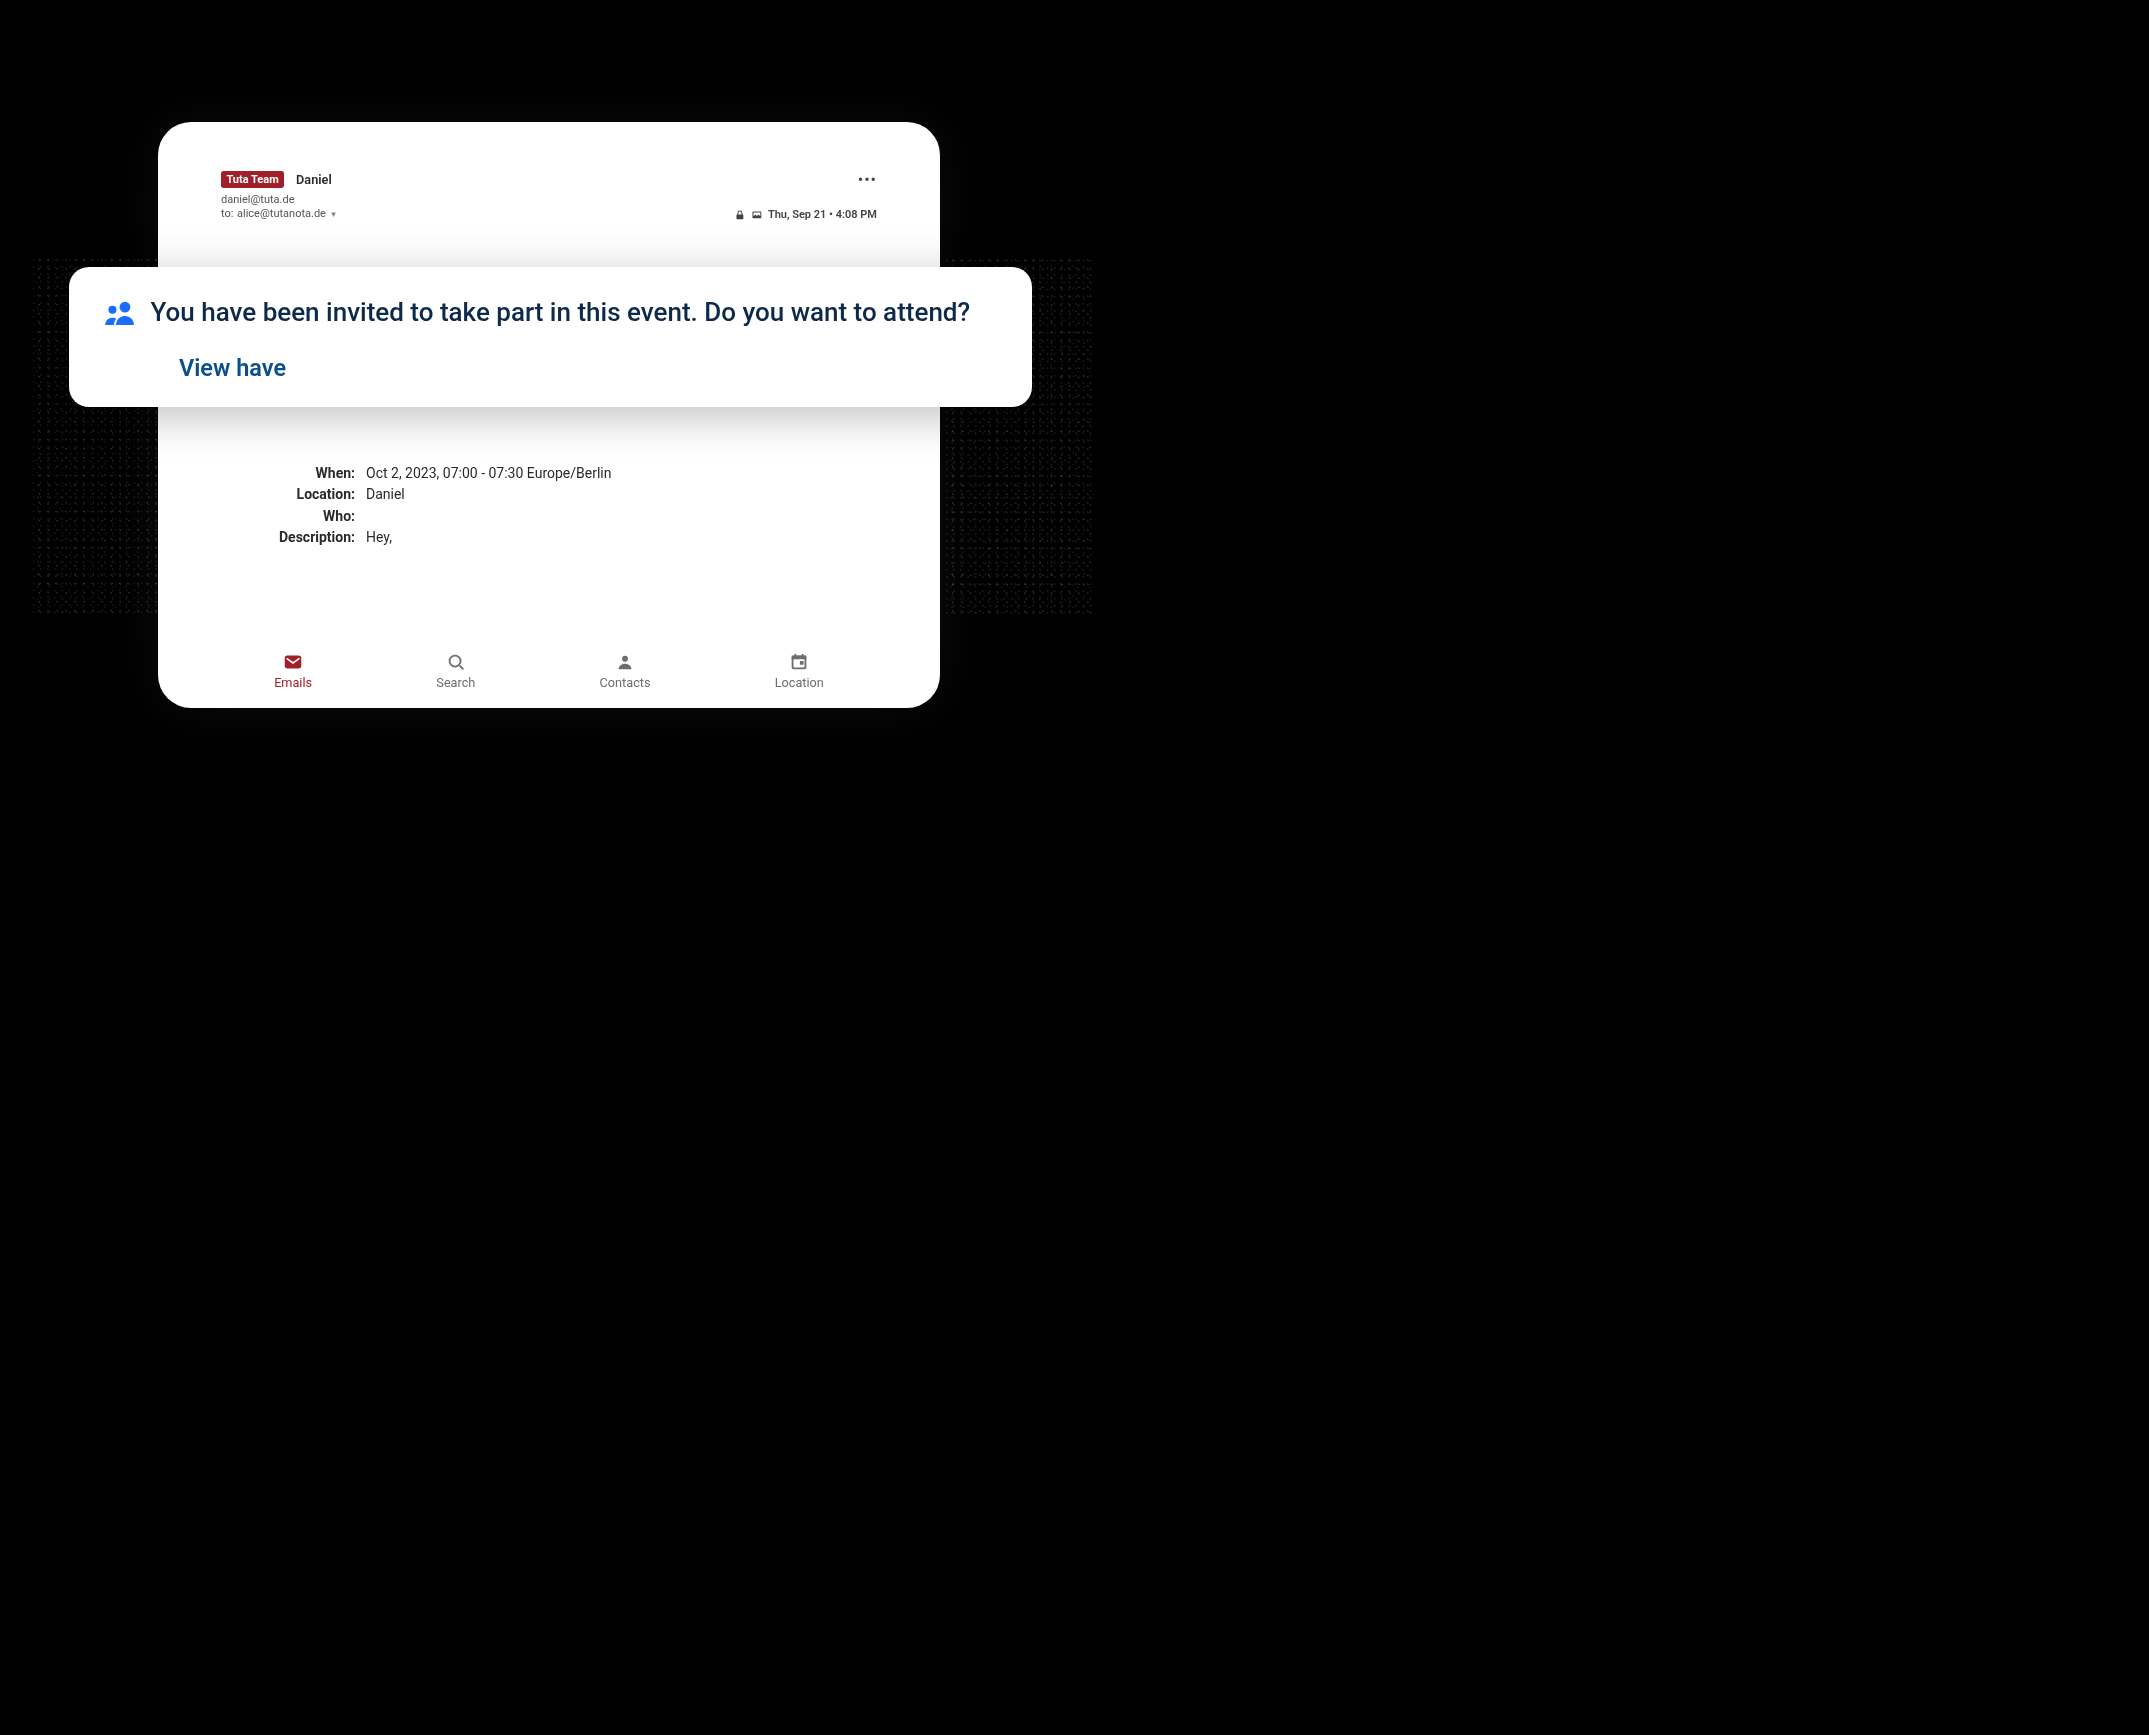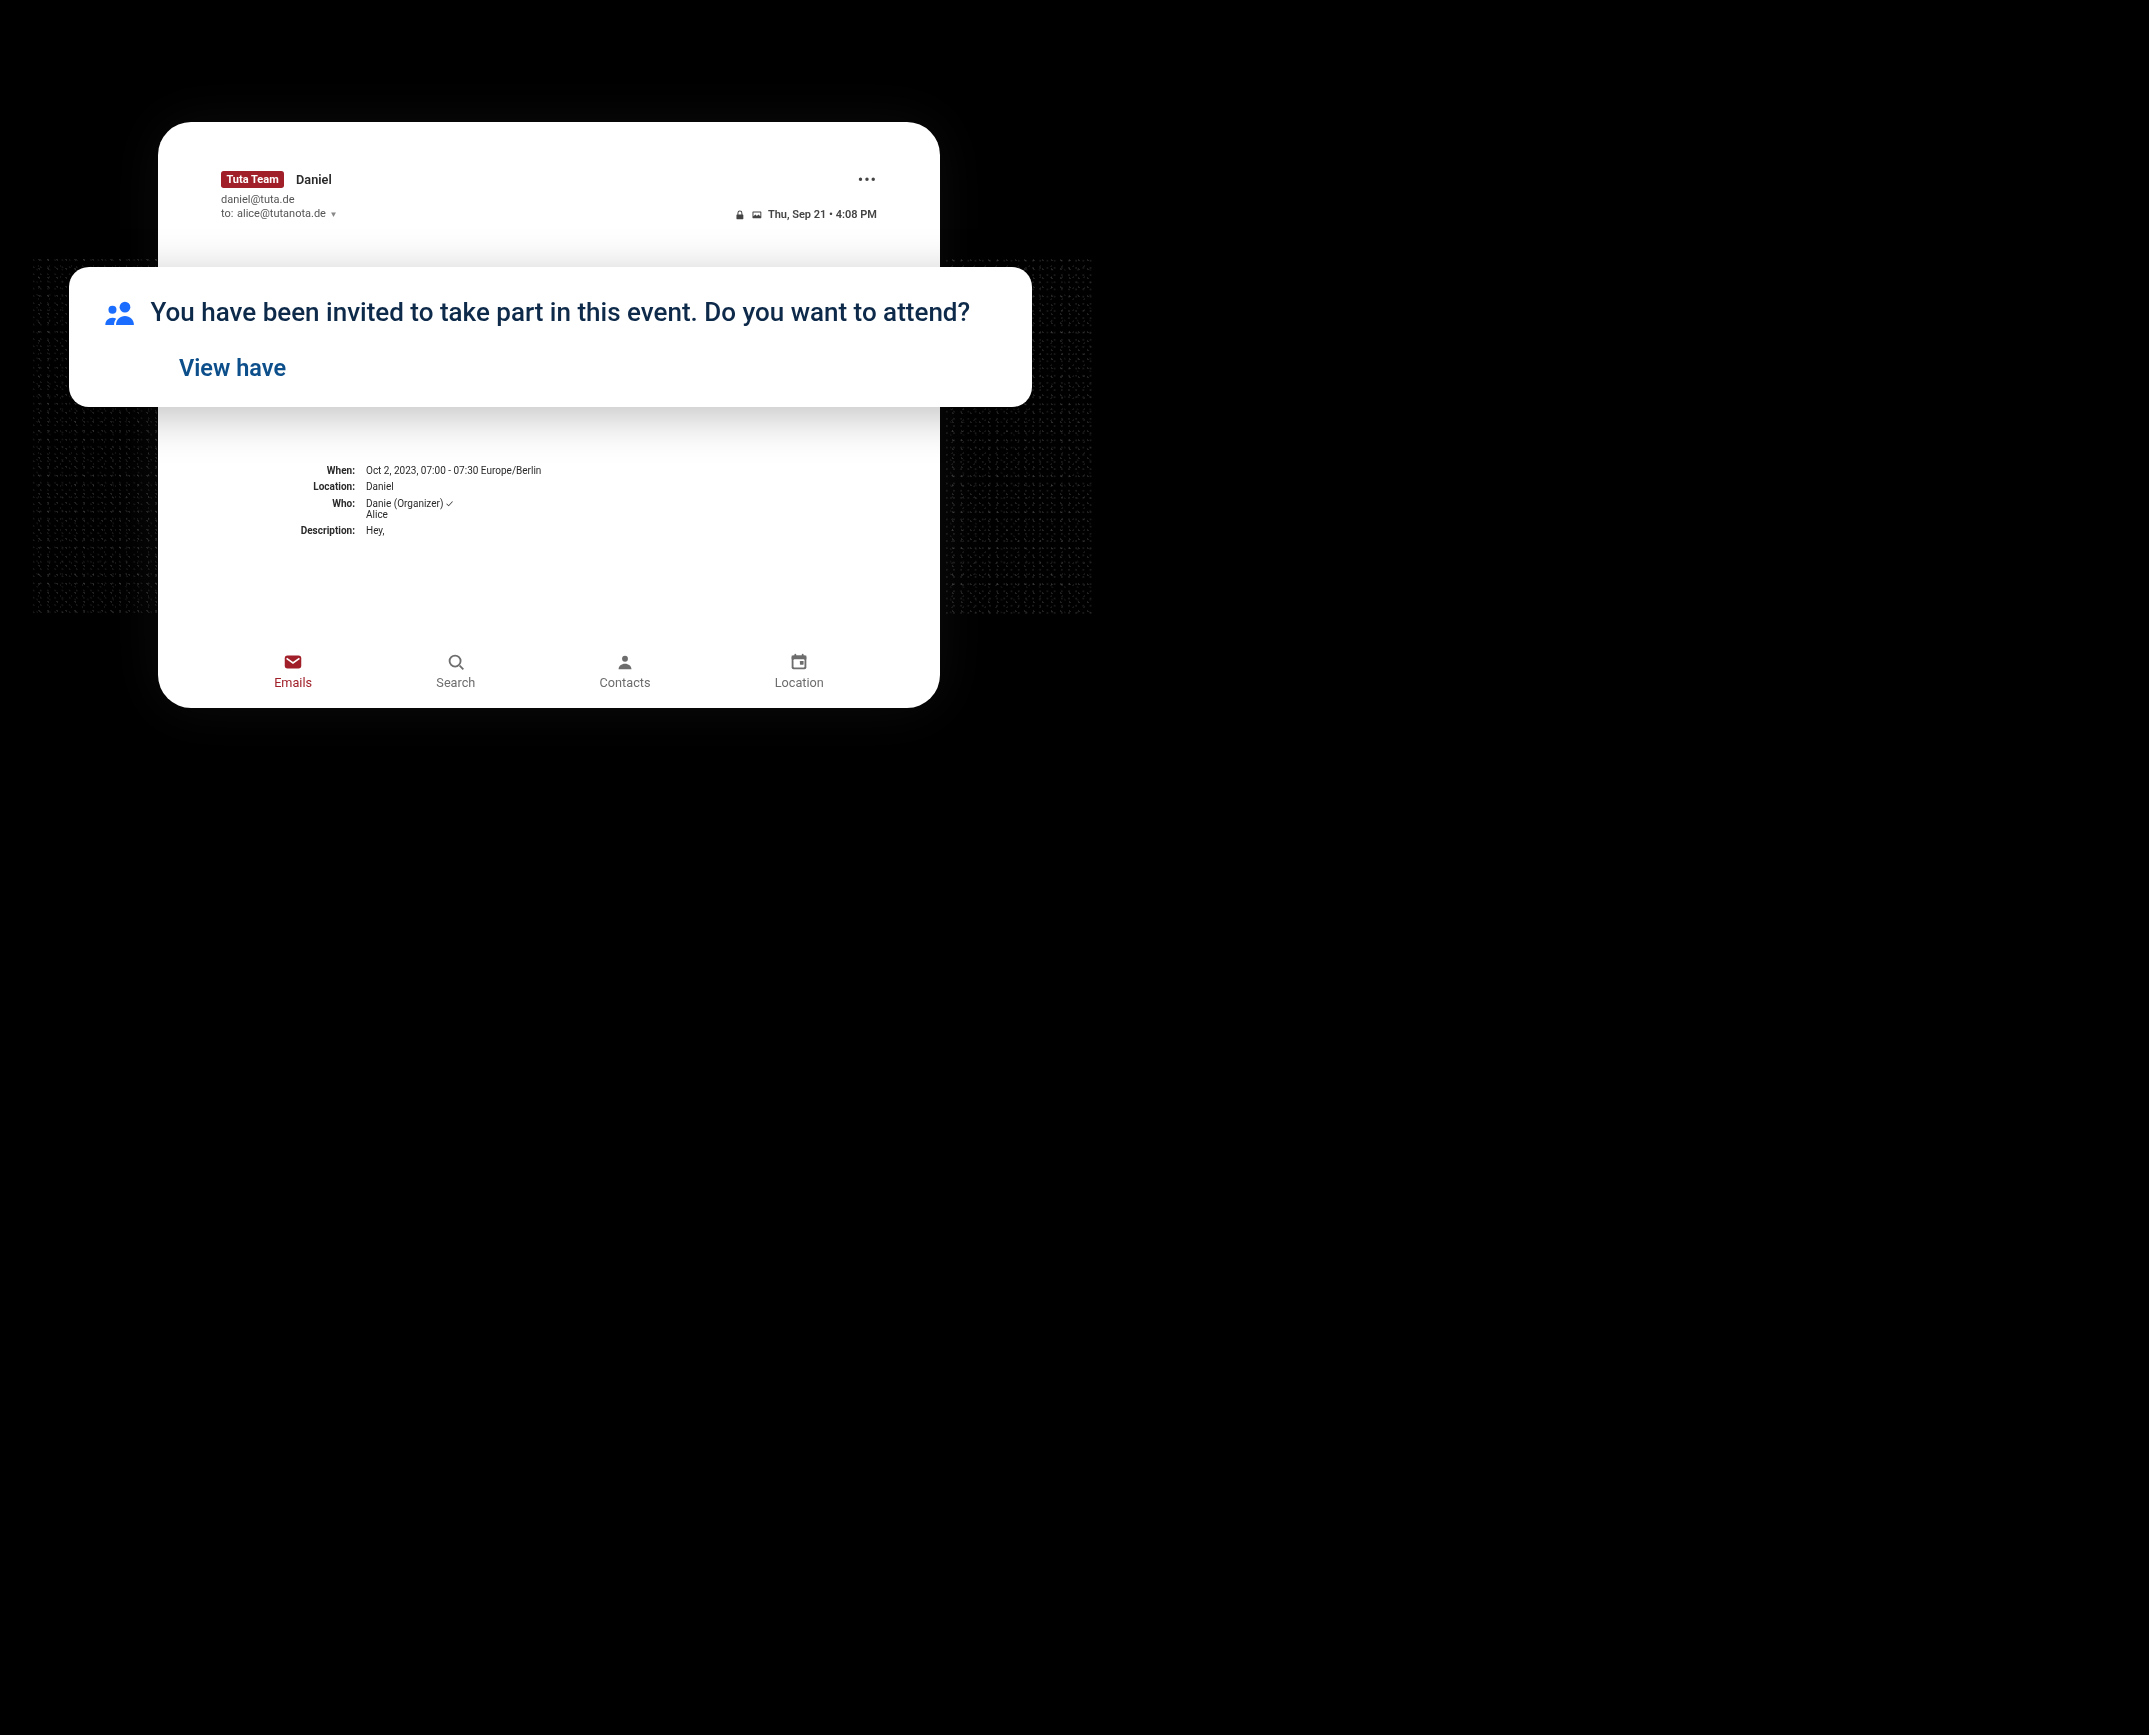--- a/index.html
+++ b/index.html
@@ -156,21 +156,21 @@
       font-size: 11px;
       font-weight: 600;
       color: #444;
     }
     .meta-right svg {
       width: 11.8px;
       height: 11.8px;
     }
     .event-details {
       padding: 0 9px;
-      font-size: 10px;
+      font-size: 14px;
       color: #333;
     }
     .detail-row {
       display: flex;
       gap: 11px;
       margin-bottom: 5.4px;
     }
     .detail-label {
       width: 134px;
       text-align: right;
@@ -305,22 +305,20 @@
       <div class="detail-row">
         <div class="detail-label">When:</div>
         <div class="detail-value">Oct 2, 2023, 07:00 - 07:30 Europe/Berlin</div>
       </div>
       <div class="detail-row">
         <div class="detail-label">Location:</div>
         <div class="detail-value">Daniel</div>
       </div>
       <div class="detail-row">
         <div class="detail-label">Who:</div>
-        <div class="detail-value">Danie (Organizer) ✓
-Alice</div>
       </div>
       <div class="detail-row">
         <div class="detail-label">Description:</div>
         <div class="detail-value">Hey,</div>
       </div>
     </div>
 
     <div class="bottom-nav">
       <div class="nav-item active">
         <svg viewBox="0 0 24 24">

